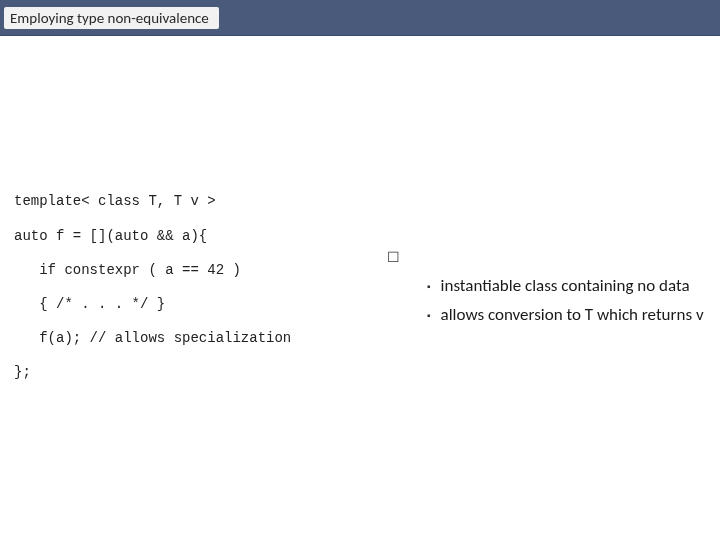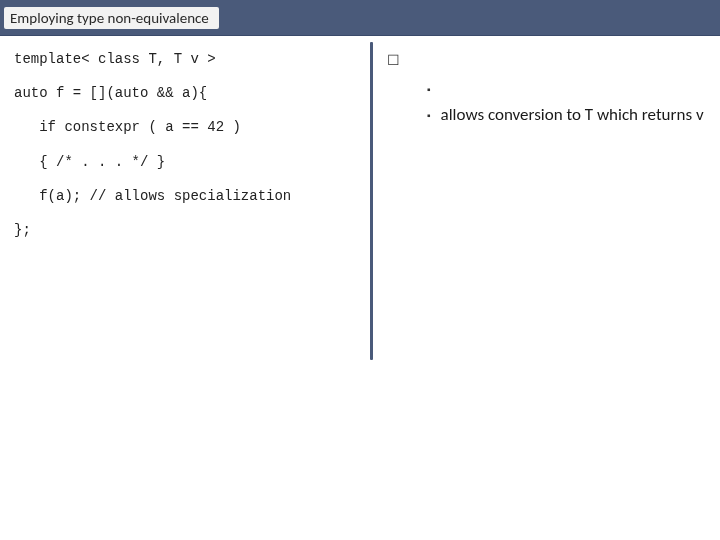--- a/index.html
+++ b/index.html
@@ -21,20 +21,21 @@
   .title-inner {
     background: #f2f2f2;
     color: #2a2a2a;
     font-size: 15px;
     padding: 2px 10px 2px 6px;
     border-radius: 2px;
   }
   .content {
     display: flex;
     height: calc(540px - 36px);
+    align-items: center;
   }
   .left {
     width: 370px;
     padding: 14px 10px 10px 14px;
     font-family: Consolas, "Courier New", monospace;
     font-size: 14px;
     color: #222;
     line-height: 1.3;
   }
   .left .codeLine { white-space: pre; margin-bottom: 16px; }
@@ -97,19 +98,20 @@
   </div>
 
   <div class="divider"></div>
 
   <div class="right">
     <div class="h1row">
       <span class="h1check">☐</span>
     </div>
     <div class="subrow">
       <span class="subbullet">▪</span>
+      <span class="subtext">instantiable class containing no data</span>
     </div>
     <div class="subrow">
       <span class="subbullet">▪</span>
       <span class="subtext">allows conversion to T which returns v</span>
     </div>
   </div>
 </div>
 
 </body></html>

